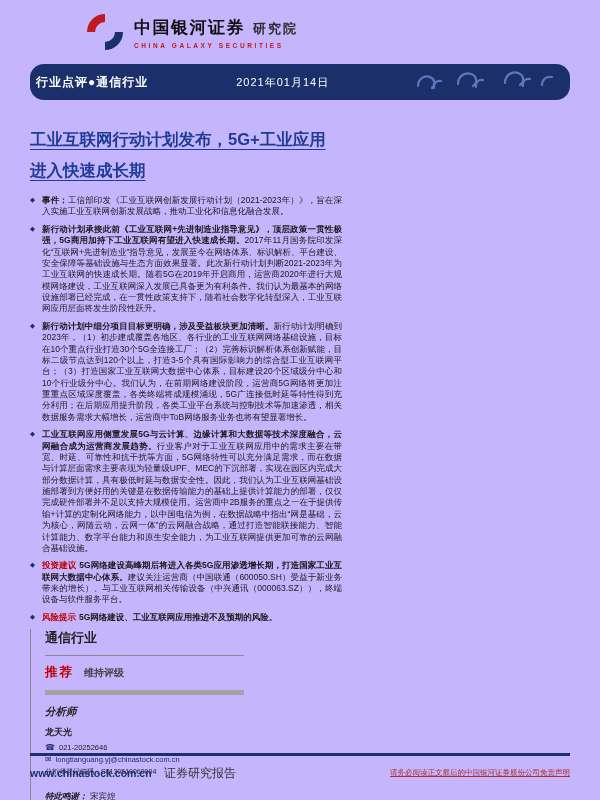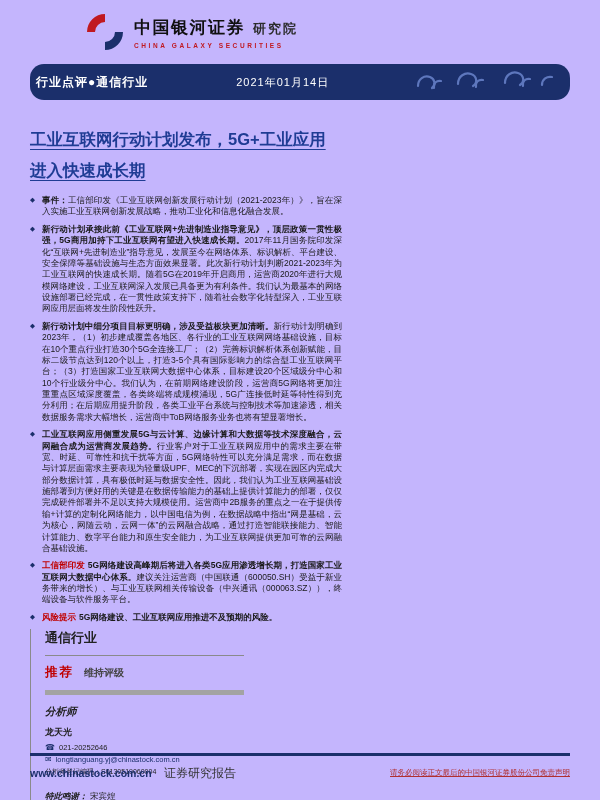--- a/index.html
+++ b/index.html
@@ -120,21 +120,21 @@
         <span class="lead">新行动计划中细分项目目标更明确，涉及受益板块更加清晰。</span><span class="bseg"></span><span>新行动计划明确到2023年，（1）初步建成覆盖各地区、各行业的工业互联网网络基础设施，目标在10个重点行业打造30个5G全连接工厂；（2）完善标识解析体系创新赋能，目标二级节点达到120个以上，打造3-5个具有国际影响力的综合型工业互联网平台；（3）打造国家工业互联网大数据中心体系，目标建设20个区域级分中心和10个行业级分中心。我们认为，在前期网络建设阶段，运营商5G网络将更加注重重点区域深度覆盖，各类终端将成规模涌现，5G广连接低时延等特性得到充分利用；在后期应用提升阶段，各类工业平台系统与控制技术等加速渗透，相关数据服务需求大幅增长，运营商中ToB网络服务业务也将有望显著增长。</span>
       </p>
 
       <p class="bullet">
         <span class="marker">◆</span>
         <span class="lead">工业互联网应用侧重发展5G与云计算、边缘计算和大数据等技术深度融合，云网融合成为运营商发展趋势。</span><span class="bseg"></span><span>行业客户对于工业互联网应用中的需求主要在带宽、时延、可靠性和抗干扰等方面，5G网络特性可以充分满足需求，而在数据与计算层面需求主要表现为轻量级UPF、MEC的下沉部署，实现在园区内完成大部分数据计算，具有极低时延与数据安全性。因此，我们认为工业互联网基础设施部署到方便好用的关键是在数据传输能力的基础上提供计算能力的部署，仅仅完成硬件部署并不足以支持大规模使用。运营商中2B服务的重点之一在于提供传输+计算的定制化网络能力，以中国电信为例，在数据战略中指出“网是基础，云为核心，网随云动，云网一体”的云网融合战略，通过打造智能联接能力、智能计算能力、数字平台能力和原生安全能力，为工业互联网提供更加可靠的云网融合基础设施。</span>
       </p>
 
       <p class="bullet">
         <span class="marker">◆</span>
-        <span class="lead red">工信部印发</span><span class="bseg">5G网络建设高峰期后将进入各类5G应用渗透增长期，打造国家工业互联网大数据中心体系。</span><span>建议关注运营商（中国联通（600050.SH）受益于新业务带来的增长）、与工业互联网相关传输设备（中兴通讯（000063.SZ）），终端设备与软件服务平台。</span>
+        <span class="lead red">投资建议</span><span class="bseg">5G网络建设高峰期后将进入各类5G应用渗透增长期，打造国家工业互联网大数据中心体系。</span><span>建议关注运营商（中国联通（600050.SH）受益于新业务带来的增长）、与工业互联网相关传输设备（中兴通讯（000063.SZ）），终端设备与软件服务平台。</span>
       </p>
 
       <p class="bullet">
         <span class="marker">◆</span>
         <span class="lead red">风险提示</span><span class="bseg">5G网络建设、工业互联网应用推进不及预期的风险。</span><span></span>
       </p>
     </main>
 
     <aside>
       <div class="sb-industry">通信行业</div>

